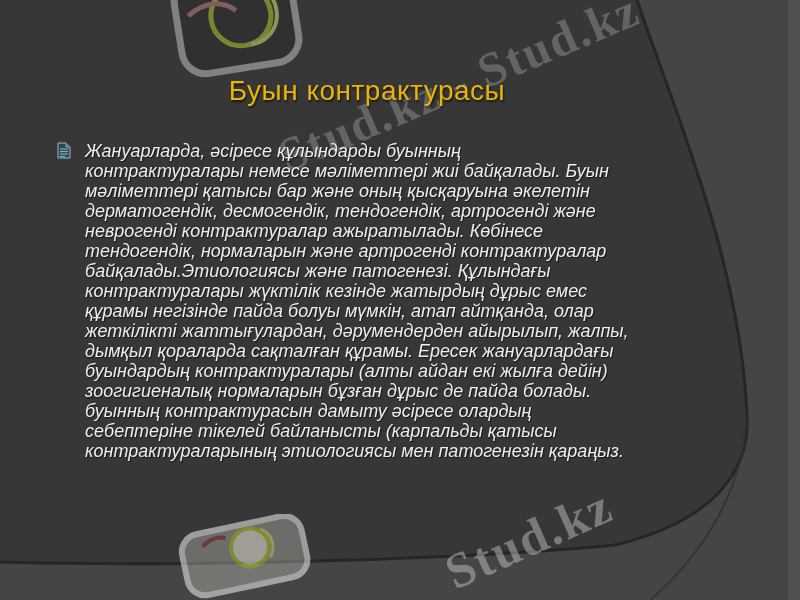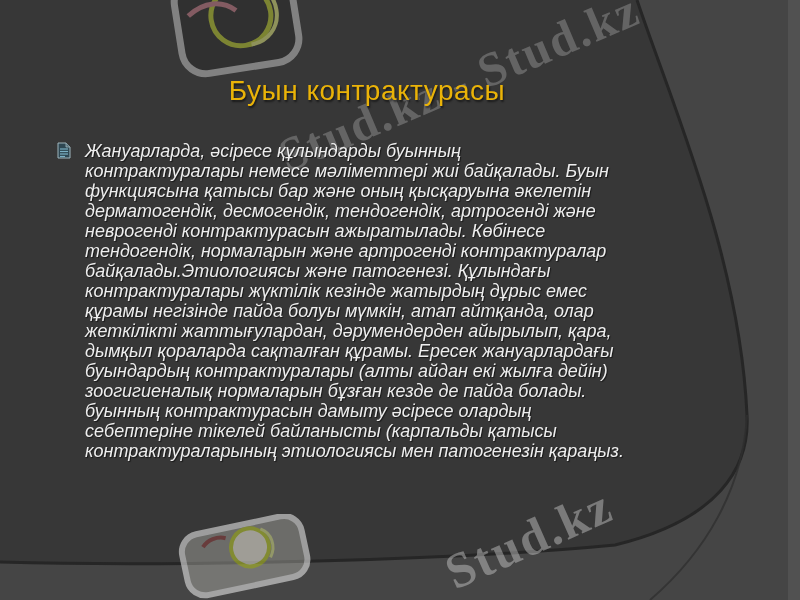--- a/index.html
+++ b/index.html
@@ -80,29 +80,29 @@
     <path d="M9,1 L9,5 L13,5" fill="#57707a" stroke="#9fb6bd" stroke-width="0.8"></path>
     <line x1="3" y1="7" x2="11" y2="7" stroke="#7ab0c4" stroke-width="1.2"></line>
     <line x1="3" y1="9.5" x2="11" y2="9.5" stroke="#7ab0c4" stroke-width="1.2"></line>
     <line x1="3" y1="12" x2="11" y2="12" stroke="#7ab0c4" stroke-width="1.2"></line>
     <line x1="3" y1="14.5" x2="8" y2="14.5" stroke="#7ab0c4" stroke-width="1.2"></line>
   </svg>
 
   <div class="body-lines">
       <div>Жануарларда, әсіресе құлындарды буынның</div>
       <div>контрактуралары немесе мәліметтері жиі байқалады. Буын</div>
-      <div>функциясына қатысы бар және оның қысқаруына әкелетін</div>
+      <div>мәліметтері қатысы бар және оның қысқаруына әкелетін</div>
       <div>дерматогендік, десмогендік, тендогендік, артрогенді және</div>
-      <div>неврогенді контрактурасын ажыратылады. Көбінесе</div>
+      <div>неврогенді контрактуралар ажыратылады. Көбінесе</div>
       <div>тендогендік, нормаларын және артрогенді контрактуралар</div>
       <div>байқалады.Этиологиясы және патогенезі. Құлындағы</div>
       <div>контрактуралары жүктілік кезінде жатырдың дұрыс емес</div>
       <div>құрамы негізінде пайда болуы мүмкін, атап айтқанда, олар</div>
-      <div>жеткілікті жаттығулардан, дәрумендерден айырылып, қара,</div>
+      <div>жеткілікті жаттығулардан, дәрумендерден айырылып, жалпы,</div>
       <div>дымқыл қораларда сақталған құрамы. Ересек жануарлардағы</div>
       <div>буындардың контрактуралары (алты айдан екі жылға дейін)</div>
-      <div>зоогигиеналық нормаларын бұзған кезде де пайда болады.</div>
+      <div>зоогигиеналық нормаларын бұзған дұрыс де пайда болады.</div>
       <div>буынның контрактурасын дамыту әсіресе олардың</div>
       <div>себептеріне тікелей байланысты (карпальды қатысы</div>
       <div>контрактураларының этиологиясы мен патогенезін қараңыз.</div>
     </div>
 
 </div>
 
 </body></html>

